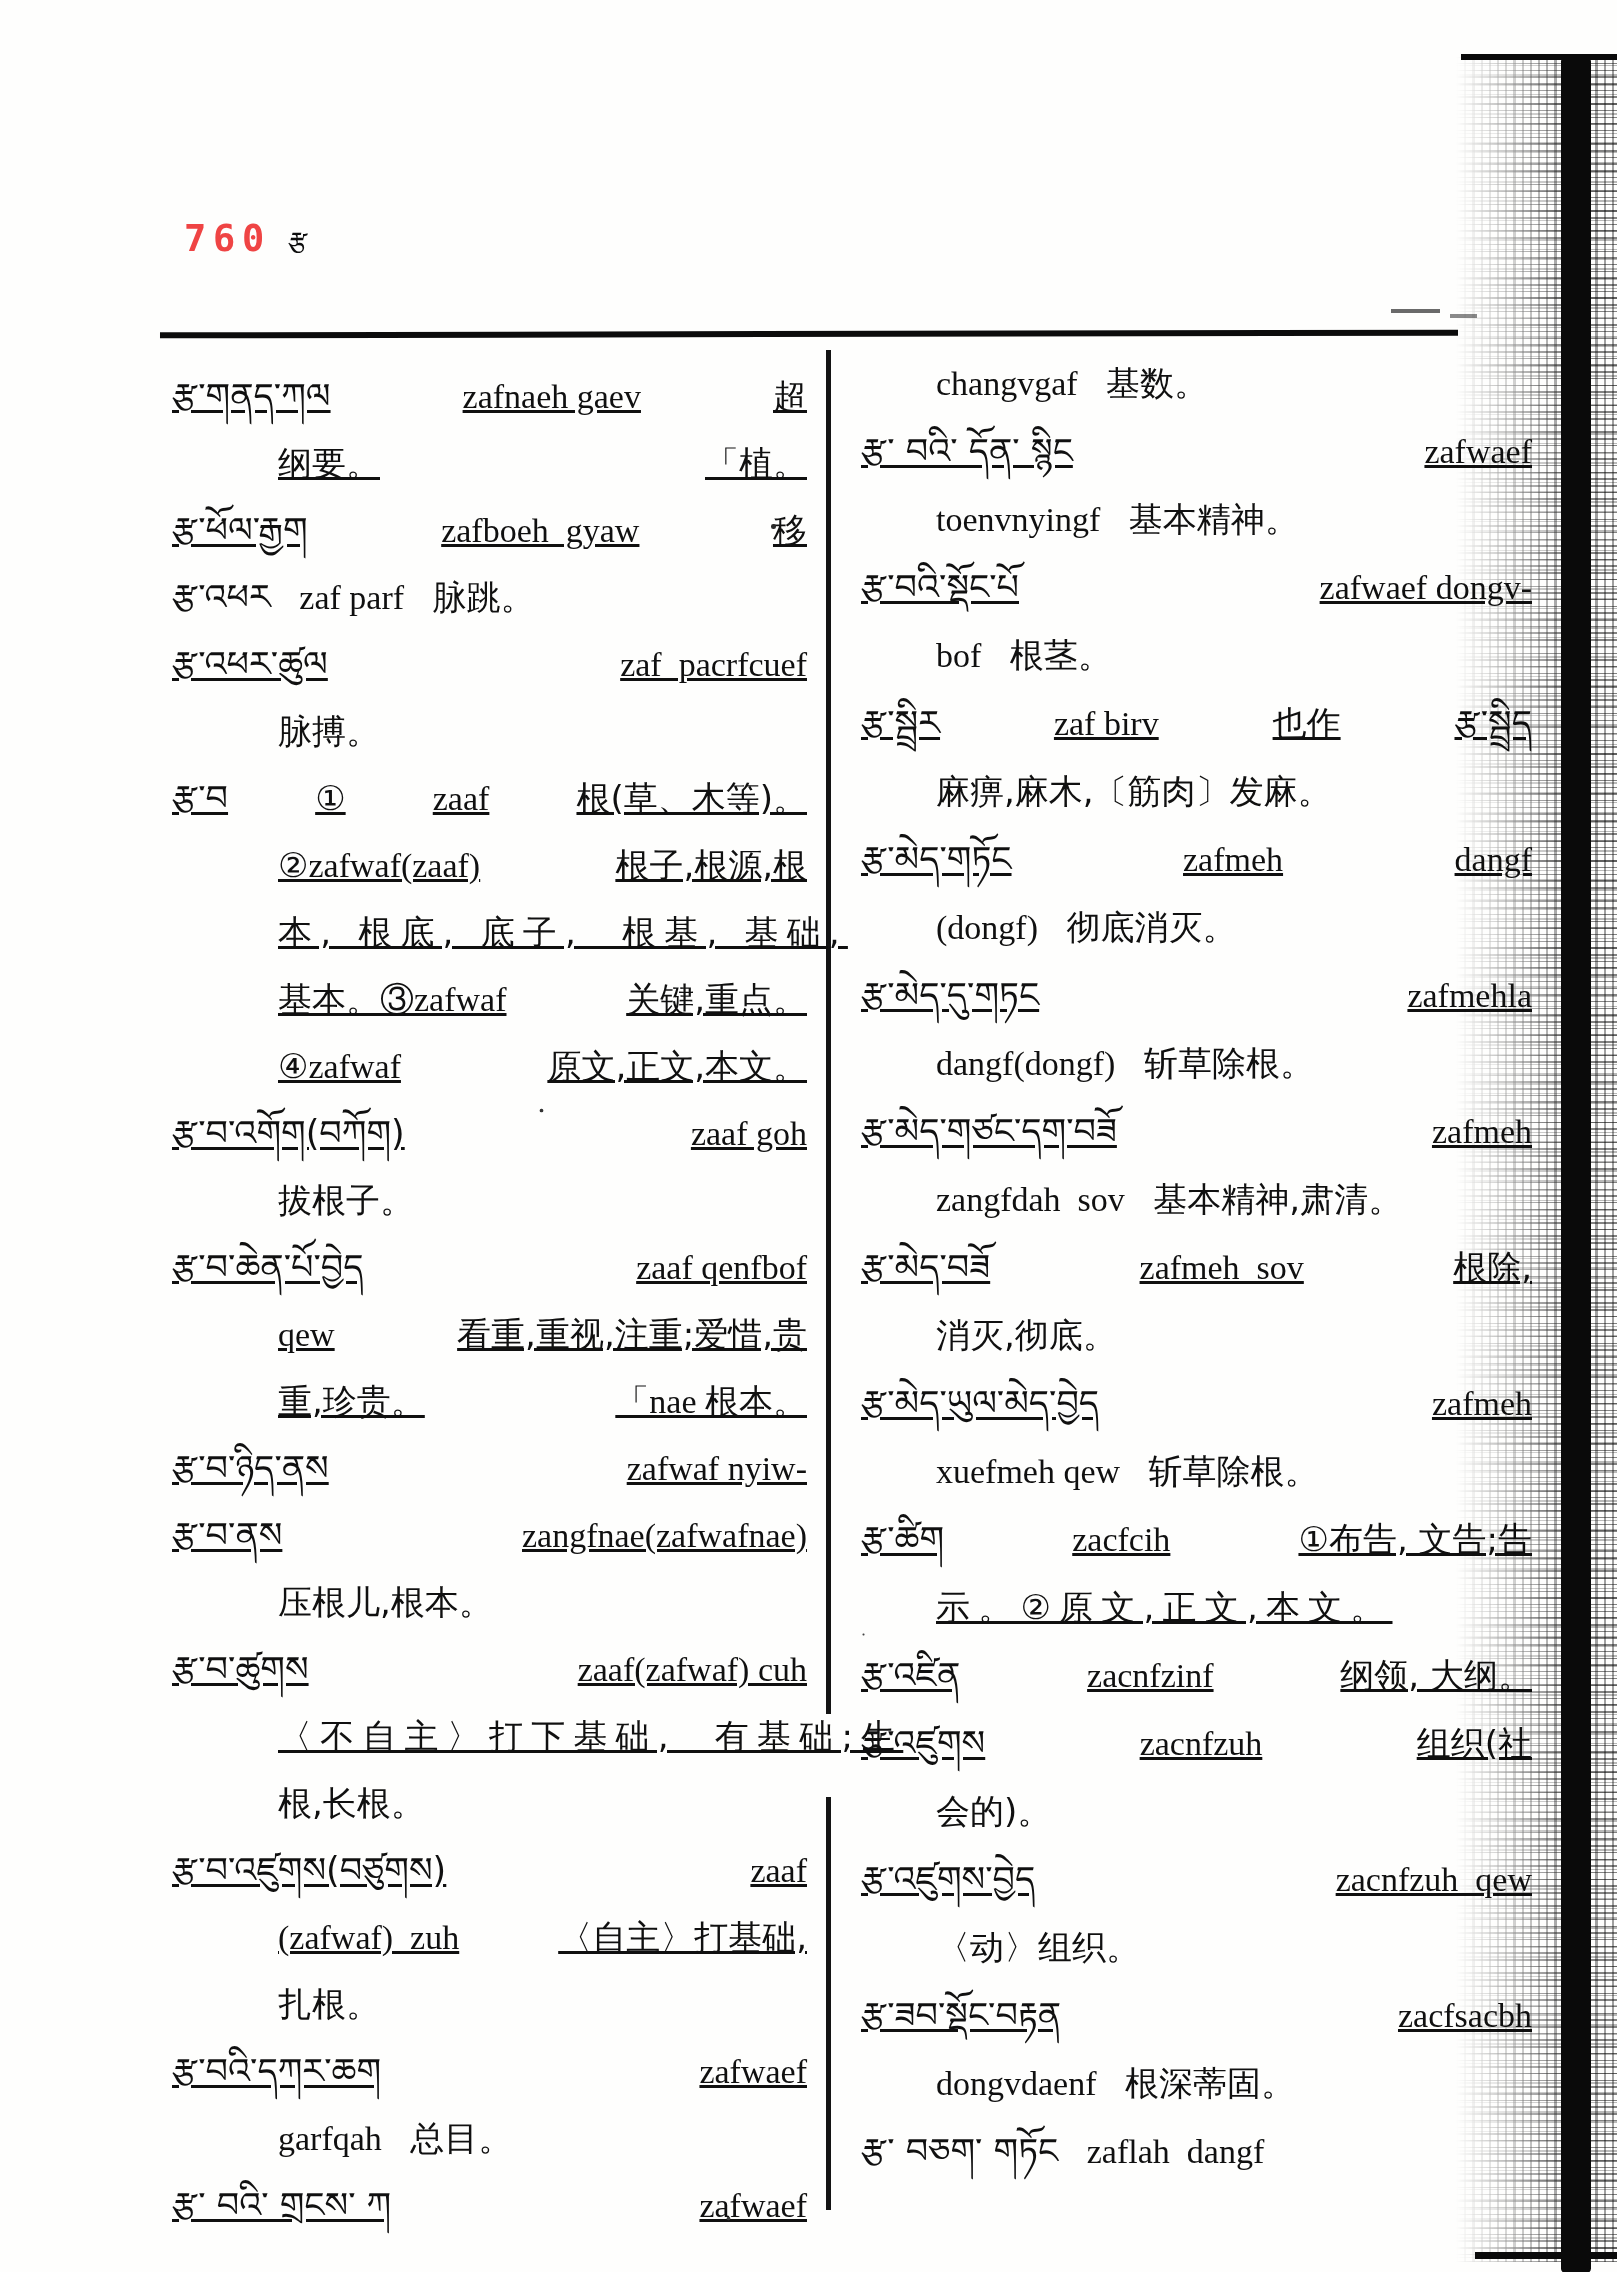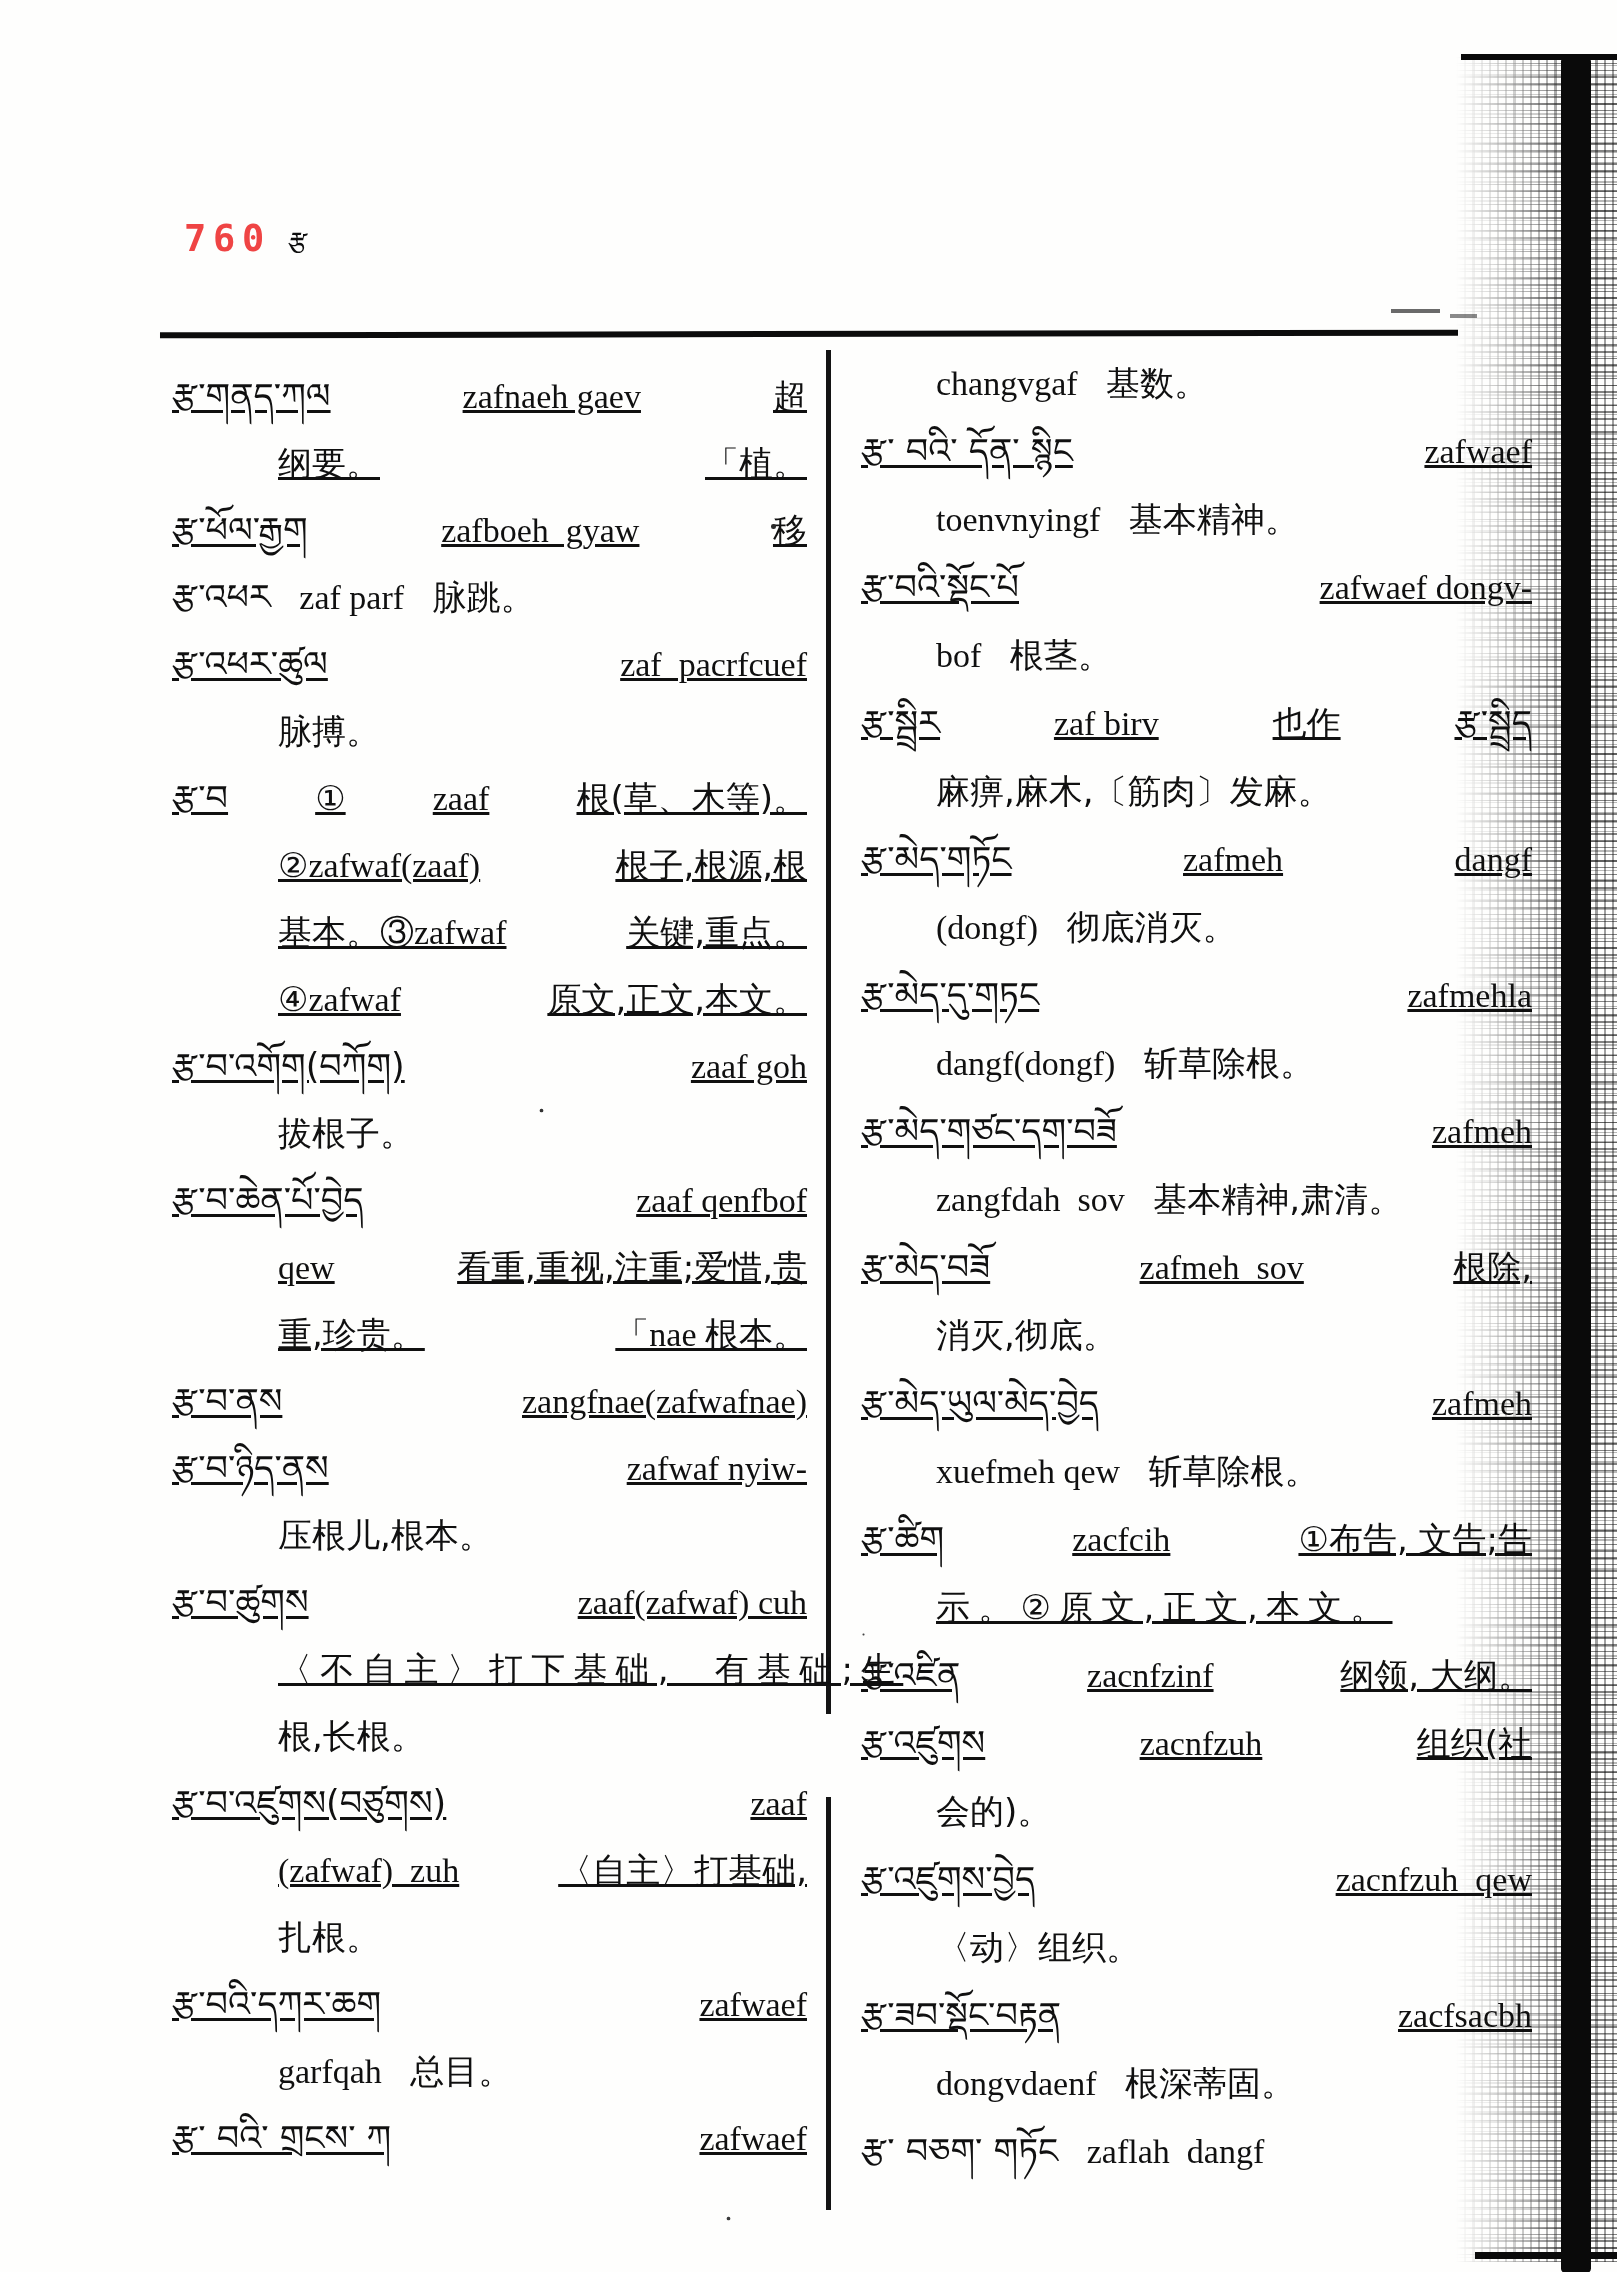--- a/index.html
+++ b/index.html
@@ -96,20 +96,23 @@
       <div class="line spread">
         <span class="seg tib">རྩ་བ</span>
         <span class="seg cjk">①</span>
         <span class="seg lat">zaaf</span>
         <span class="seg cjk">根(草、木等)。</span>
       </div>
       <div class="line ind spread">
         <span class="seg mix">②zafwaf(zaaf)</span>
         <span class="seg cjk">根子,根源,根</span>
       </div>
+      <div class="line ind spread single">
+        <span class="seg cjk">本, 根底, 底子,  根基, 基础,</span>
+      </div>
       <div class="line ind spread">
         <span class="seg mix">基本。③zafwaf</span>
         <span class="seg cjk">关键,重点。</span>
       </div>
       <div class="line ind spread">
         <span class="seg mix">④zafwaf</span>
         <span class="seg cjk">原文,正文,本文。</span>
       </div>
       <div class="line spread">
         <span class="seg tib">རྩ་བ་འགོག(བཀོག)</span>
@@ -128,26 +131,26 @@
       </div>
       <div class="line ind spread">
         <span class="main">
           <span class="seg cjk">重,珍贵。</span>
         </span>
         <span class="fragment">
           <span class="seg mix">「nae 根本。</span>
         </span>
       </div>
       <div class="line spread">
+        <span class="seg tib">རྩ་བ་ཉིད་ནས</span>
+        <span class="seg lat">zafwaf nyiw-</span>
+      </div>
+      <div class="line spread">
         <span class="seg tib">རྩ་བ་ནས</span>
         <span class="seg lat">zangfnae(zafwafnae)</span>
-      </div>
-      <div class="line spread">
-        <span class="seg tib">རྩ་བ་ཉིད་ནས</span>
-        <span class="seg lat">zafwaf nyiw-</span>
       </div>
       <div class="line ind">
         <span class="seg cjk">压根儿,根本。</span>
       </div>
       <div class="line spread">
         <span class="seg tib">རྩ་བ་ཚུགས</span>
         <span class="seg lat">zaaf(zafwaf) cuh</span>
       </div>
       <div class="line ind spread single">
         <span class="seg cjk">〈不自主〉打下基础,  有基础;生</span>

